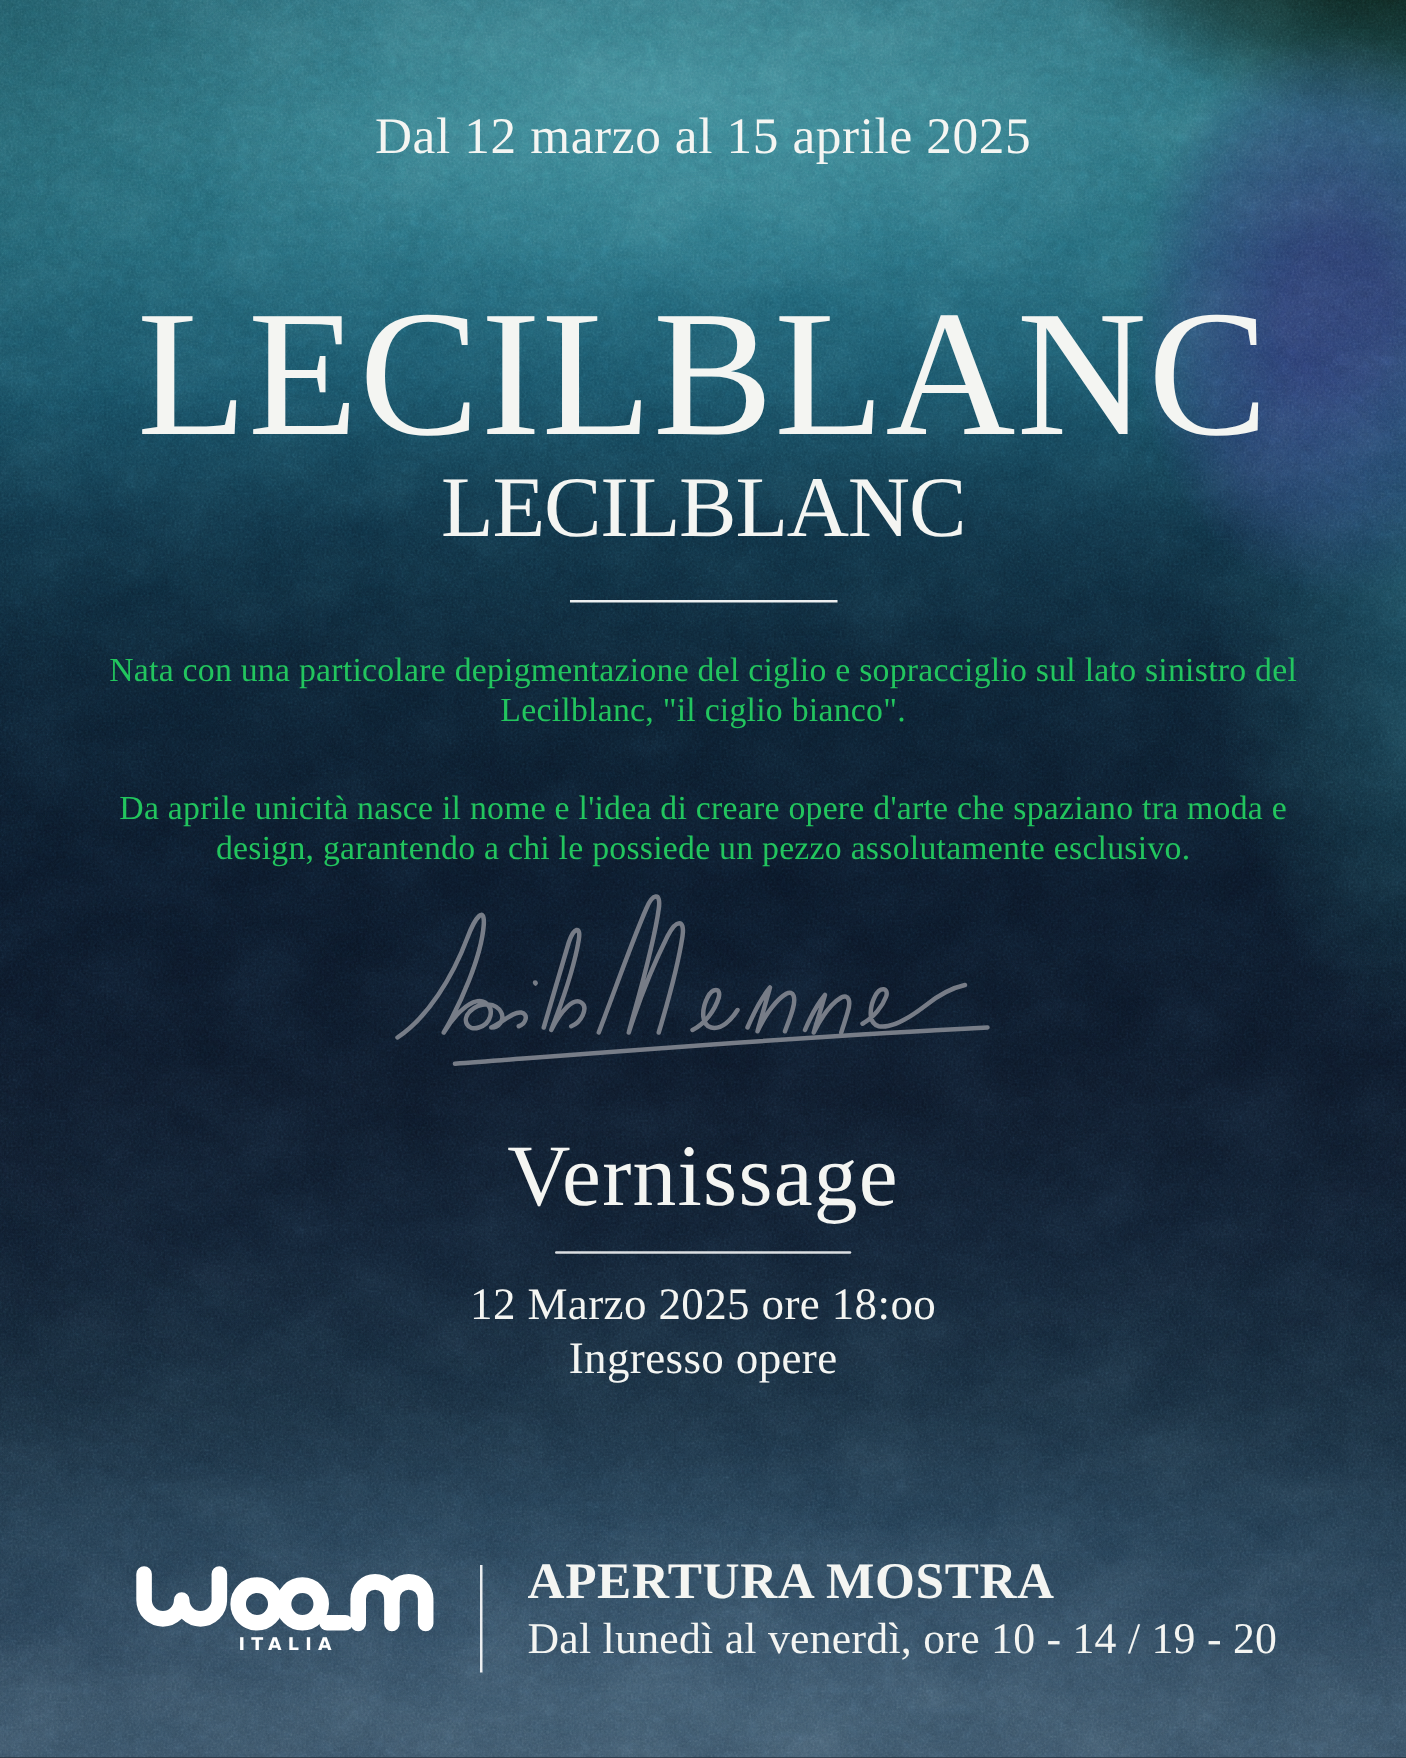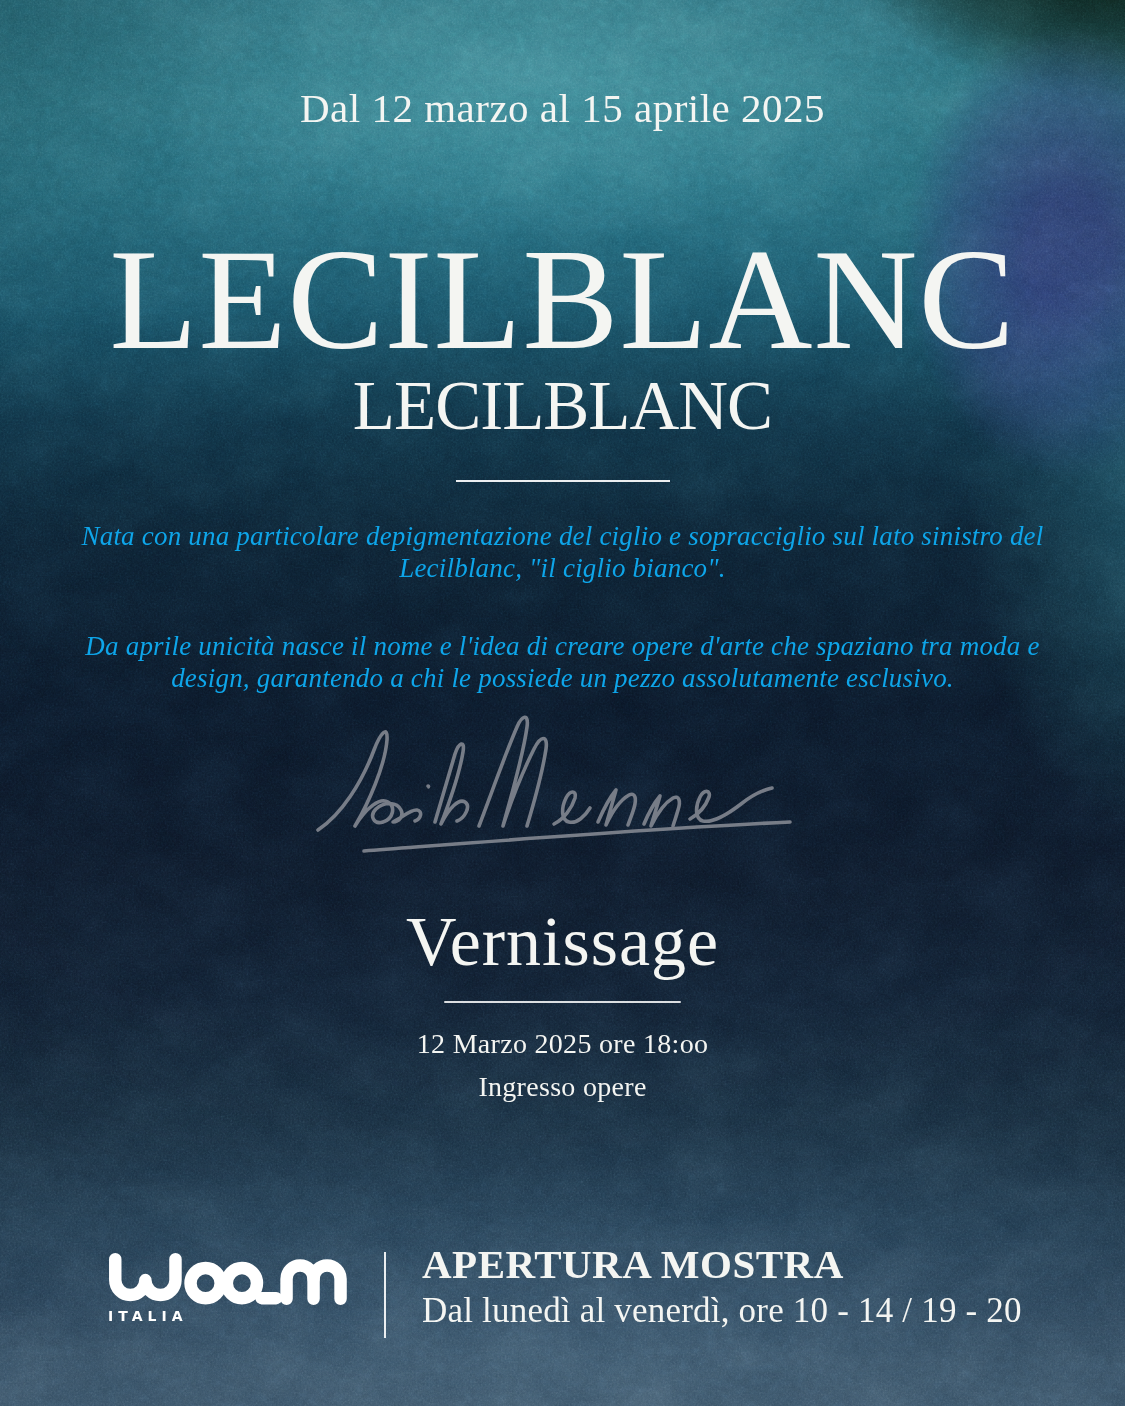--- a/index.html
+++ b/index.html
@@ -27,29 +27,29 @@
 
   .abs{position:absolute;}
   .ctr{left:0;width:1125px;text-align:center;}
 
   .date-range{top:86px;font-size:41px;letter-spacing:.5px;line-height:1.1;}
   .title{top:228px;font-size:144px;line-height:1;letter-spacing:1px;font-weight:400;white-space:nowrap;}
   .subtitle{top:372px;font-size:69px;line-height:1;letter-spacing:-1px;font-weight:400;}
   .rule{height:2px;background:rgba(255,255,255,.92);}
   .rule1{top:480px;left:456px;width:214px;}
   .rule2{top:1001px;left:444px;width:237px;border-radius:1px;background:rgba(255,255,255,.85);}
-  .para{font-size:27px;line-height:31.5px;letter-spacing:.2px;color:#0ea5e9;font-style:italic;}
+  .para{font-size:27px;line-height:31.5px;letter-spacing:.2px;color:#22c55e;}
   .para1{top:521px;}
   .para2{top:631px;}
   .signature{top:698px;left:308px;width:505px;height:172px;}
   .vernissage{top:903px;font-size:70px;letter-spacing:1px;line-height:1.1;}
-  .event{top:1022px;font-size:28px;line-height:43px;letter-spacing:.3px;}
+  .event{top:1022px;font-size:36px;line-height:43px;letter-spacing:.3px;}
 
   .logo-box{left:108px;top:1252px;width:245px;}
-  .logo-sub{left:108px;top:1308px;width:245px;text-align:left;
+  .logo-sub{left:108px;top:1308px;width:245px;text-align:center;
             font-family:"DejaVu Sans", sans-serif;font-weight:bold;
             font-size:14px;letter-spacing:5px;color:#ffffff;}
   .foot-rule{left:384px;top:1252px;width:2px;height:86px;background:rgba(255,255,255,.9);}
   .opening-title{left:422px;top:1242px;font-size:41px;font-weight:bold;letter-spacing:.5px;line-height:1.1;}
   .opening-hours{left:422px;top:1290px;font-size:35px;letter-spacing:.2px;line-height:1.2;}
   .sr{position:absolute;width:1px;height:1px;overflow:hidden;clip-path:inset(50%);}
 </style>
 </head>
 <body>
 

